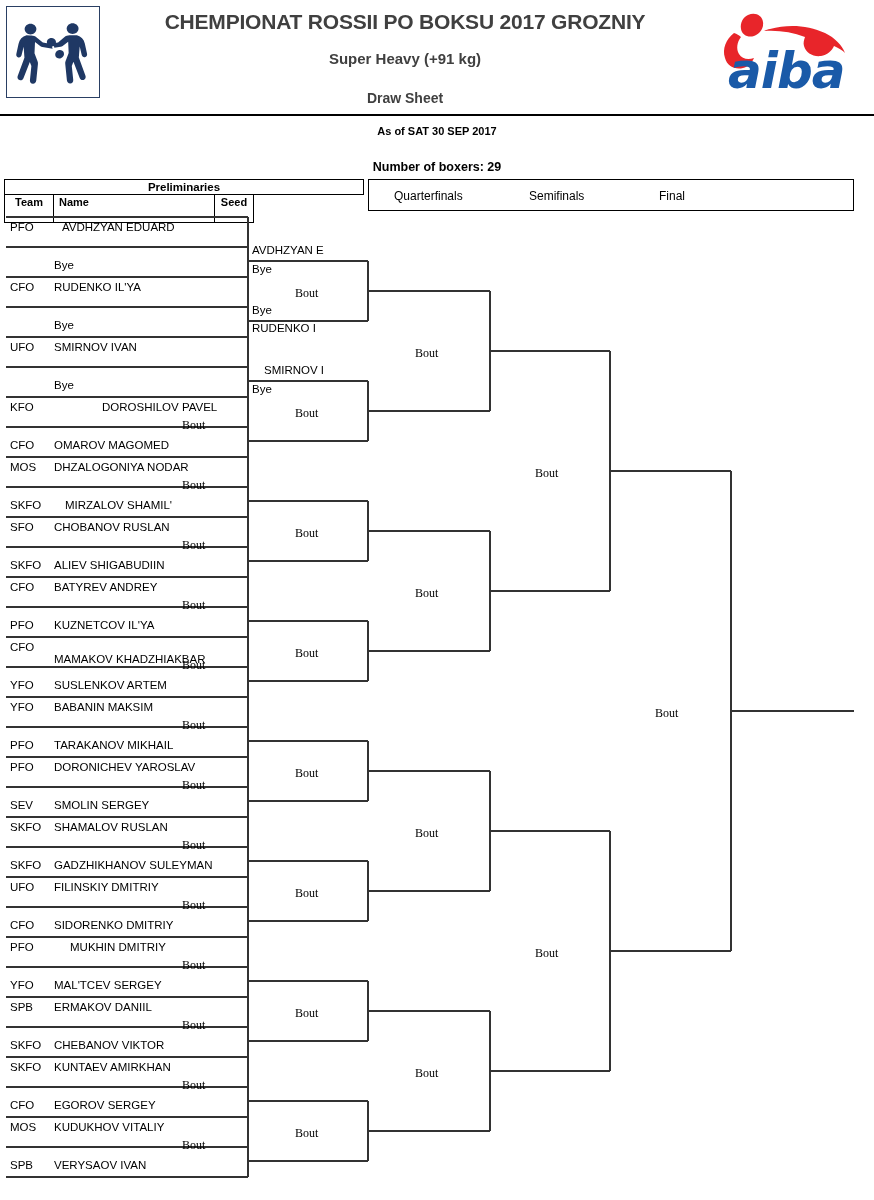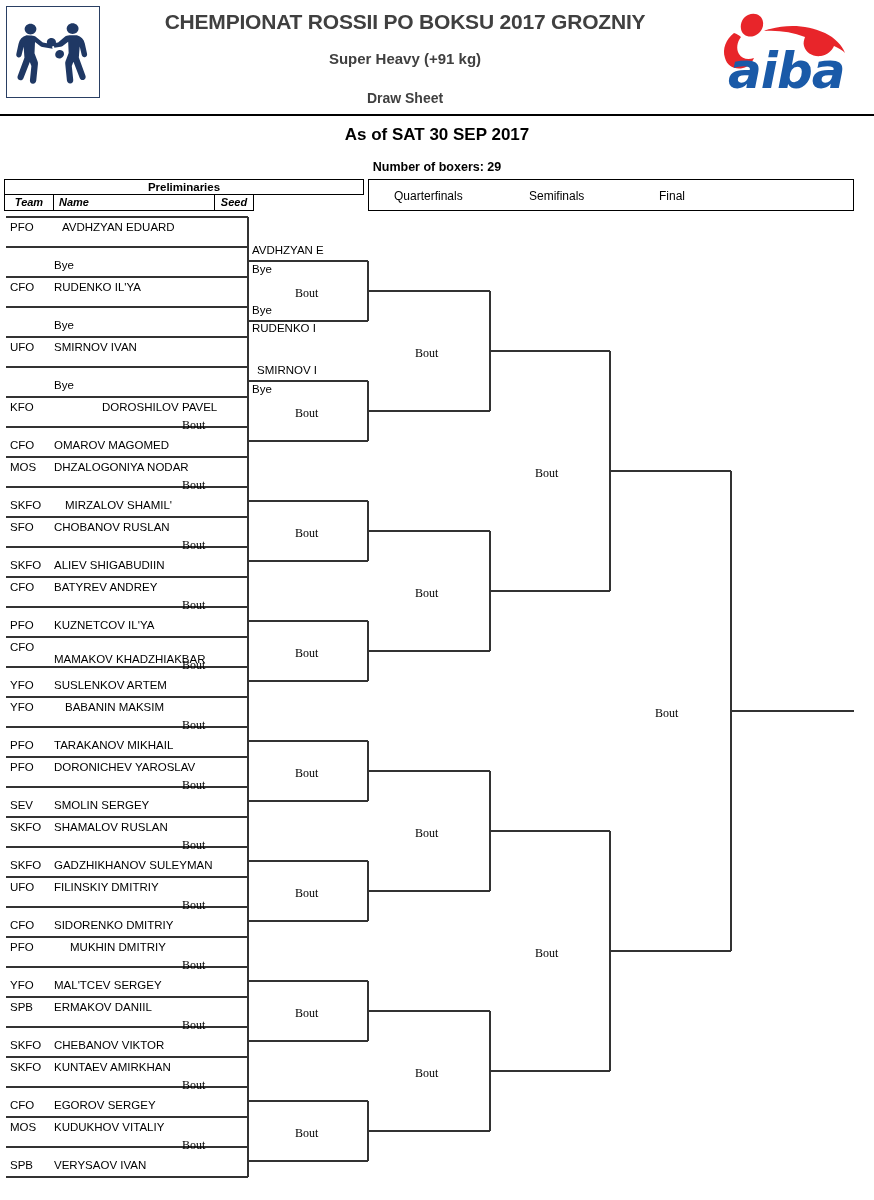--- a/index.html
+++ b/index.html
@@ -23,35 +23,35 @@
   .hdr-title{
     position:absolute;left:105px;width:600px;text-align:center;
     font-weight:bold;color:#404040;
   }
   #event-title{top:10px;font-size:21px;letter-spacing:-.2px;}
   #weight-class{top:50px;font-size:15px;}
   #draw-sheet-label{top:90px;font-size:14px;}
 
   #rule-1{position:absolute;left:0;top:114px;width:874px;height:2px;background:#000;}
   #as-of-date{position:absolute;left:0;top:125px;width:874px;text-align:center;
-    font-size:17px;font-weight:bold;}
+    font-size:11px;font-weight:bold;}
   #boxers-count{position:absolute;left:0;top:160px;width:874px;text-align:center;
     font-size:12.5px;font-weight:bold;}
 
   
   #col-header{position:absolute;left:4px;top:179px;width:850px;height:32px;}
   #prelim-head-box{
     position:absolute;left:0;top:0;width:360px;height:16px;
     border:1px solid #000;box-sizing:border-box;
     font-size:11.5px;font-weight:bold;text-align:center;line-height:14px;
   }
   #subhead-row{position:absolute;left:0;top:15px;width:360px;height:17px;}
   .subcell{
-    position:absolute;top:0;height:17px;border:1px solid #000;box-sizing:border-box;
-    font-size:11px;font-weight:bold;line-height:15px;font-style:italic;
+    position:absolute;top:0;height:29px;border:1px solid #000;box-sizing:border-box;
+    font-size:11px;font-weight:bold;line-height:15px;
   }
   #th-team{left:0;width:50px;text-align:center;}
   #th-name{left:49px;width:162px;padding-left:5px;}
   #th-seed{left:210px;width:40px;text-align:center;}
   #th-blank{left:249px;width:111px;border-left:none;border-right:none;border-bottom:none;}
 
   #rounds-head-box{
     position:absolute;left:364px;top:0;width:486px;height:32px;
     border:1px solid #000;box-sizing:border-box;
   }
@@ -267,21 +267,21 @@
     <div class="prelim-name" style="left: 54px; top: 559px;">ALIEV SHIGABUDIIN</div>
     <div class="prelim-team" style="left: 10px; top: 581px;">CFO</div>
     <div class="prelim-name" style="left: 54px; top: 581px;">BATYREV ANDREY</div>
     <div class="prelim-team" style="left: 10px; top: 619px;">PFO</div>
     <div class="prelim-name" style="left: 54px; top: 619px;">KUZNETCOV IL'YA</div>
     <div class="prelim-team" style="left: 10px; top: 641px;">CFO</div>
     <div class="prelim-name" style="left: 54px; top: 641px; margin-top: 12px;">MAMAKOV KHADZHIAKBAR</div>
     <div class="prelim-team" style="left: 10px; top: 679px;">YFO</div>
     <div class="prelim-name" style="left: 54px; top: 679px;">SUSLENKOV ARTEM</div>
     <div class="prelim-team" style="left: 10px; top: 701px;">YFO</div>
-    <div class="prelim-name" style="left: 54px; top: 701px; margin-left: 11px;">BABANIN MAKSIM</div>
+    <div class="prelim-name" style="left: 54px; top: 701px;">BABANIN MAKSIM</div>
     <div class="prelim-team" style="left: 10px; top: 739px;">PFO</div>
     <div class="prelim-name" style="left: 54px; top: 739px;">TARAKANOV MIKHAIL</div>
     <div class="prelim-team" style="left: 10px; top: 761px;">PFO</div>
     <div class="prelim-name" style="left: 54px; top: 761px;">DORONICHEV YAROSLAV</div>
     <div class="prelim-team" style="left: 10px; top: 799px;">SEV</div>
     <div class="prelim-name" style="left: 54px; top: 799px;">SMOLIN SERGEY</div>
     <div class="prelim-team" style="left: 10px; top: 821px;">SKFO</div>
     <div class="prelim-name" style="left: 54px; top: 821px;">SHAMALOV RUSLAN</div>
     <div class="prelim-team" style="left: 10px; top: 859px;">SKFO</div>
     <div class="prelim-name" style="left: 54px; top: 859px;">GADZHIKHANOV SULEYMAN</div>
@@ -304,21 +304,21 @@
     <div class="prelim-team" style="left: 10px; top: 1121px;">MOS</div>
     <div class="prelim-name" style="left: 54px; top: 1121px;">KUDUKHOV VITALIY</div>
     <div class="prelim-team" style="left: 10px; top: 1159px;">SPB</div>
     <div class="prelim-name" style="left: 54px; top: 1159px;">VERYSAOV IVAN</div>
   </div>
 <div id="r16-text-layer">
     <div class="r16-name" style="left: 252px; top: 244px;">AVDHZYAN E</div>
     <div class="r16-name" style="left: 252px; top: 263px;">Bye</div>
     <div class="r16-name" style="left: 252px; top: 304px;">Bye</div>
     <div class="r16-name" style="left: 252px; top: 322px;">RUDENKO I</div>
-    <div class="r16-name" style="left: 257px; top: 364px;">SMIRNOV I</div>
+    <div class="r16-name" style="left: 264px; top: 364px;">SMIRNOV I</div>
     <div class="r16-name" style="left: 252px; top: 383px;">Bye</div>
   </div>
 <div id="bout-text-layer">
     <div class="bout-lbl" style="left: 182px; top: 418px;">Bout</div>
     <div class="bout-lbl" style="left: 182px; top: 478px;">Bout</div>
     <div class="bout-lbl" style="left: 182px; top: 538px;">Bout</div>
     <div class="bout-lbl" style="left: 182px; top: 598px;">Bout</div>
     <div class="bout-lbl" style="left: 182px; top: 658px;">Bout</div>
     <div class="bout-lbl" style="left: 182px; top: 718px;">Bout</div>
     <div class="bout-lbl" style="left: 182px; top: 778px;">Bout</div>

